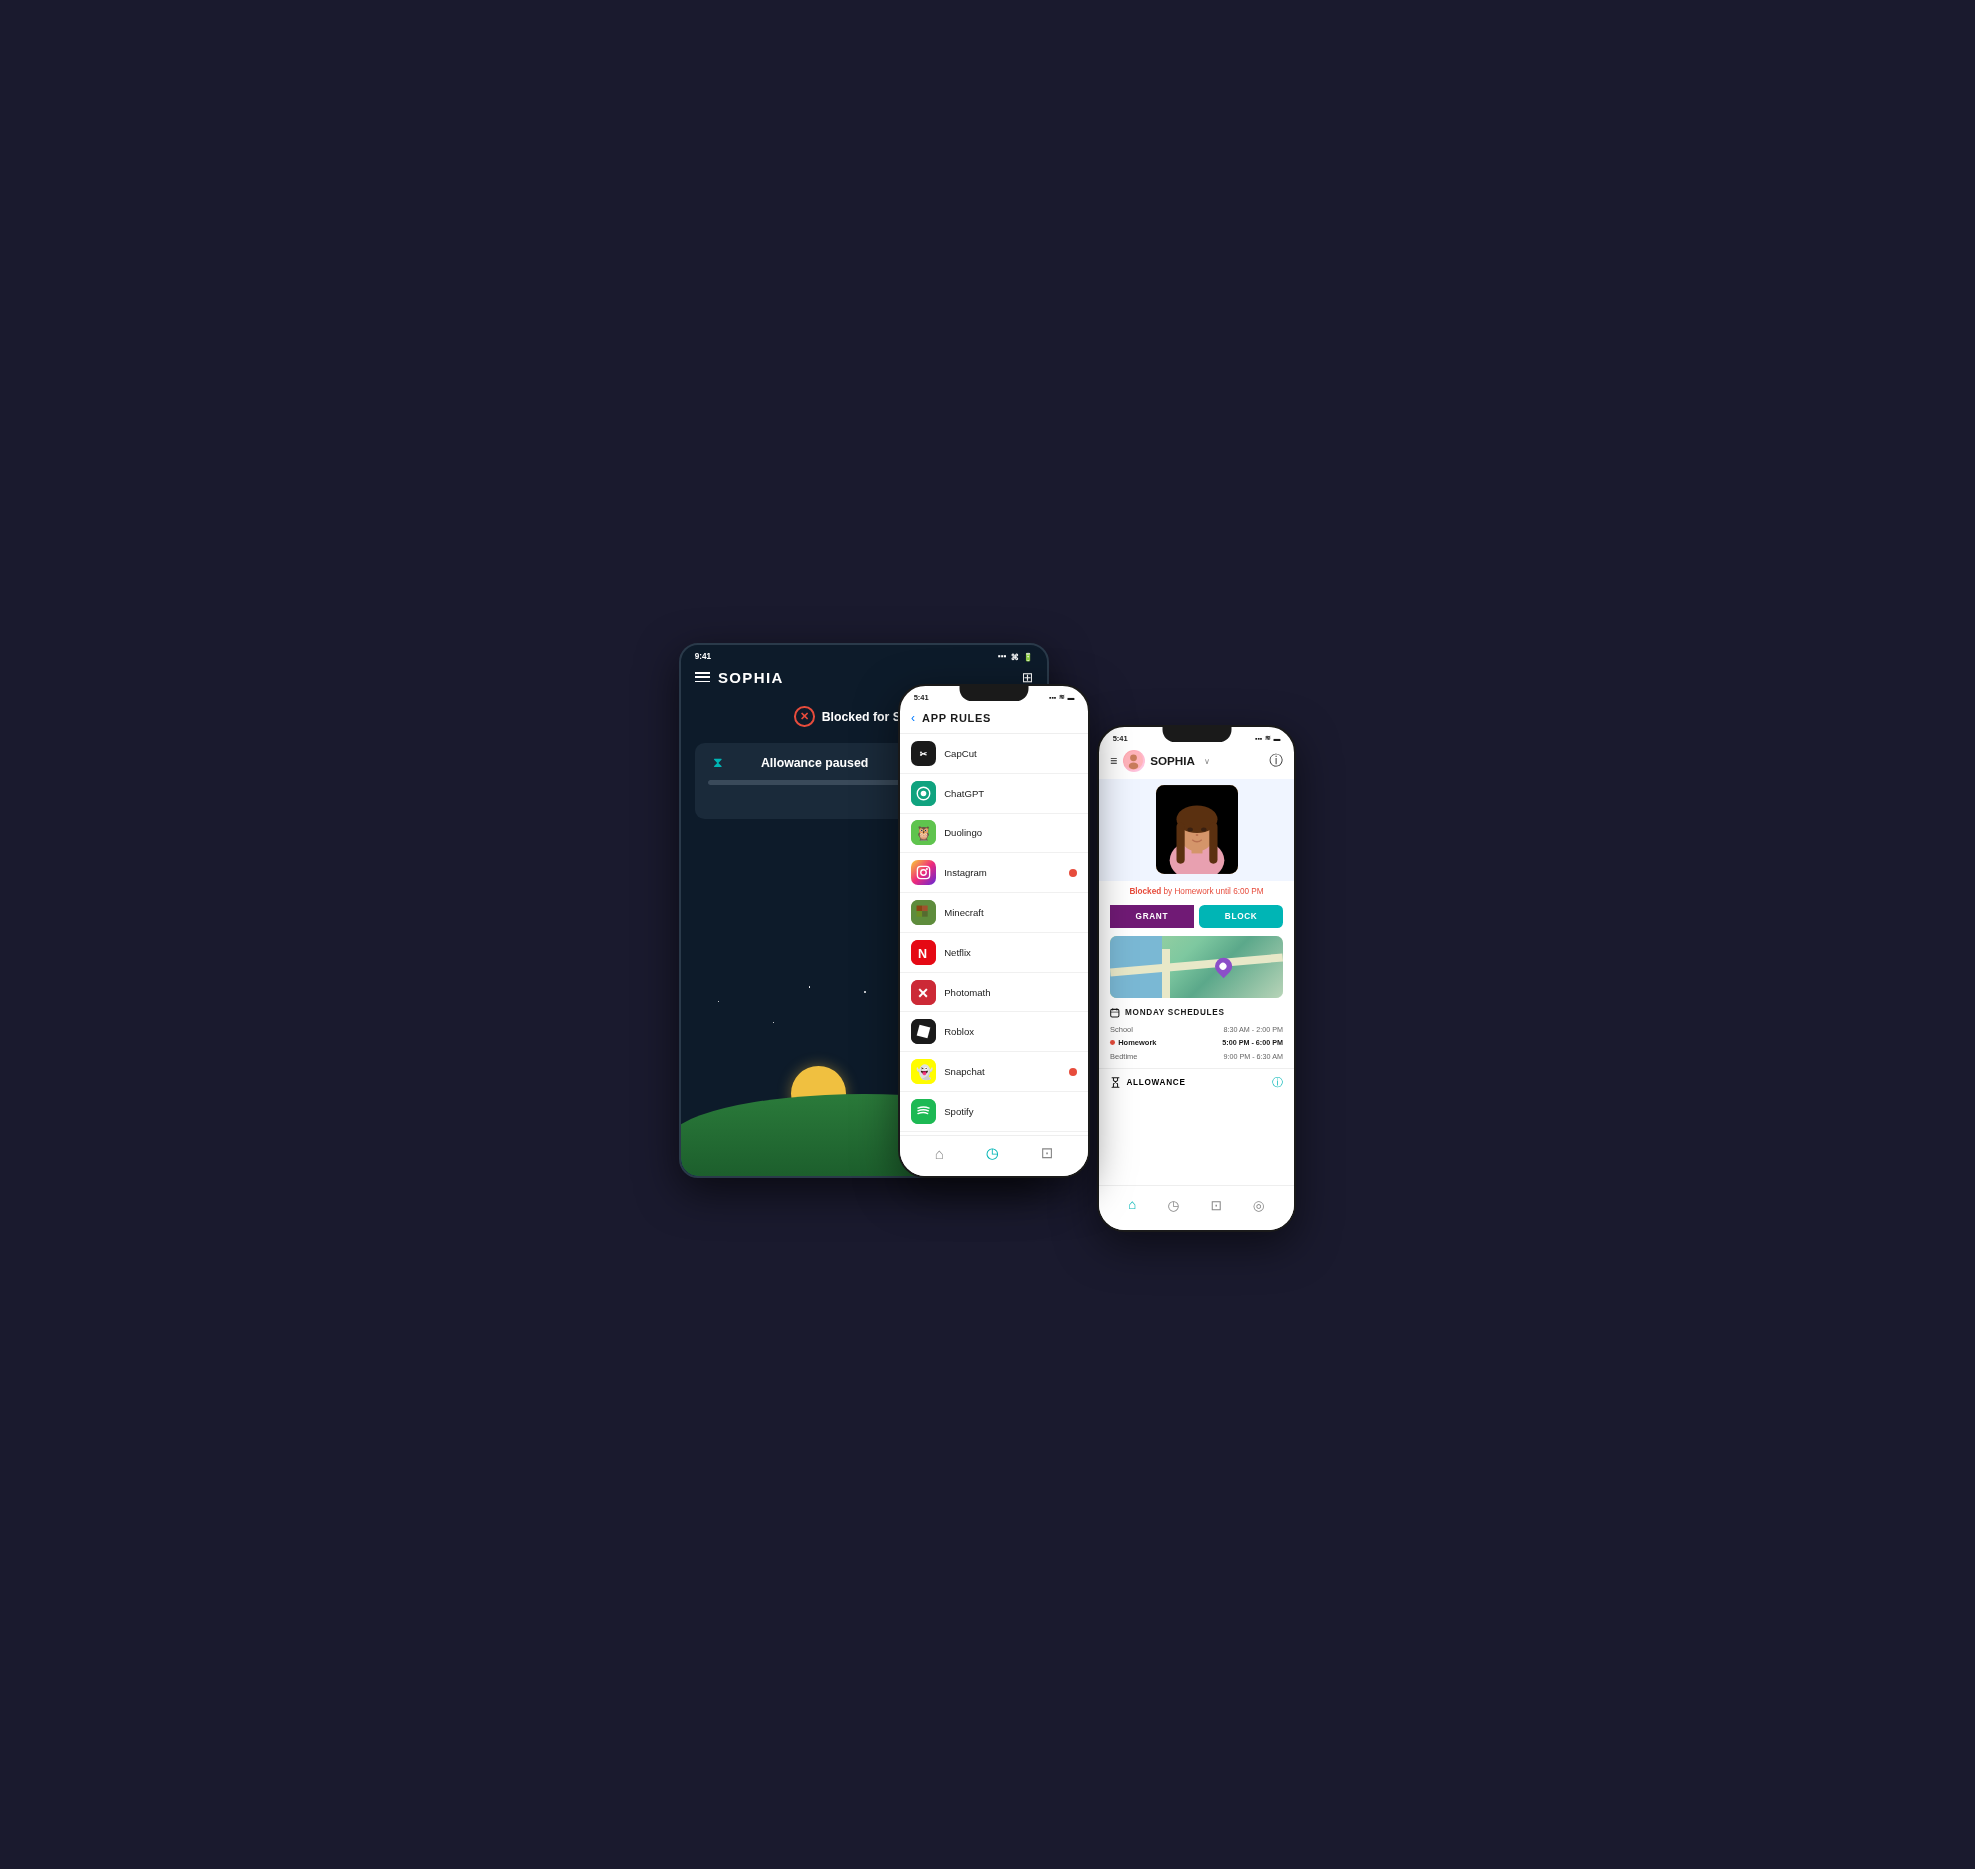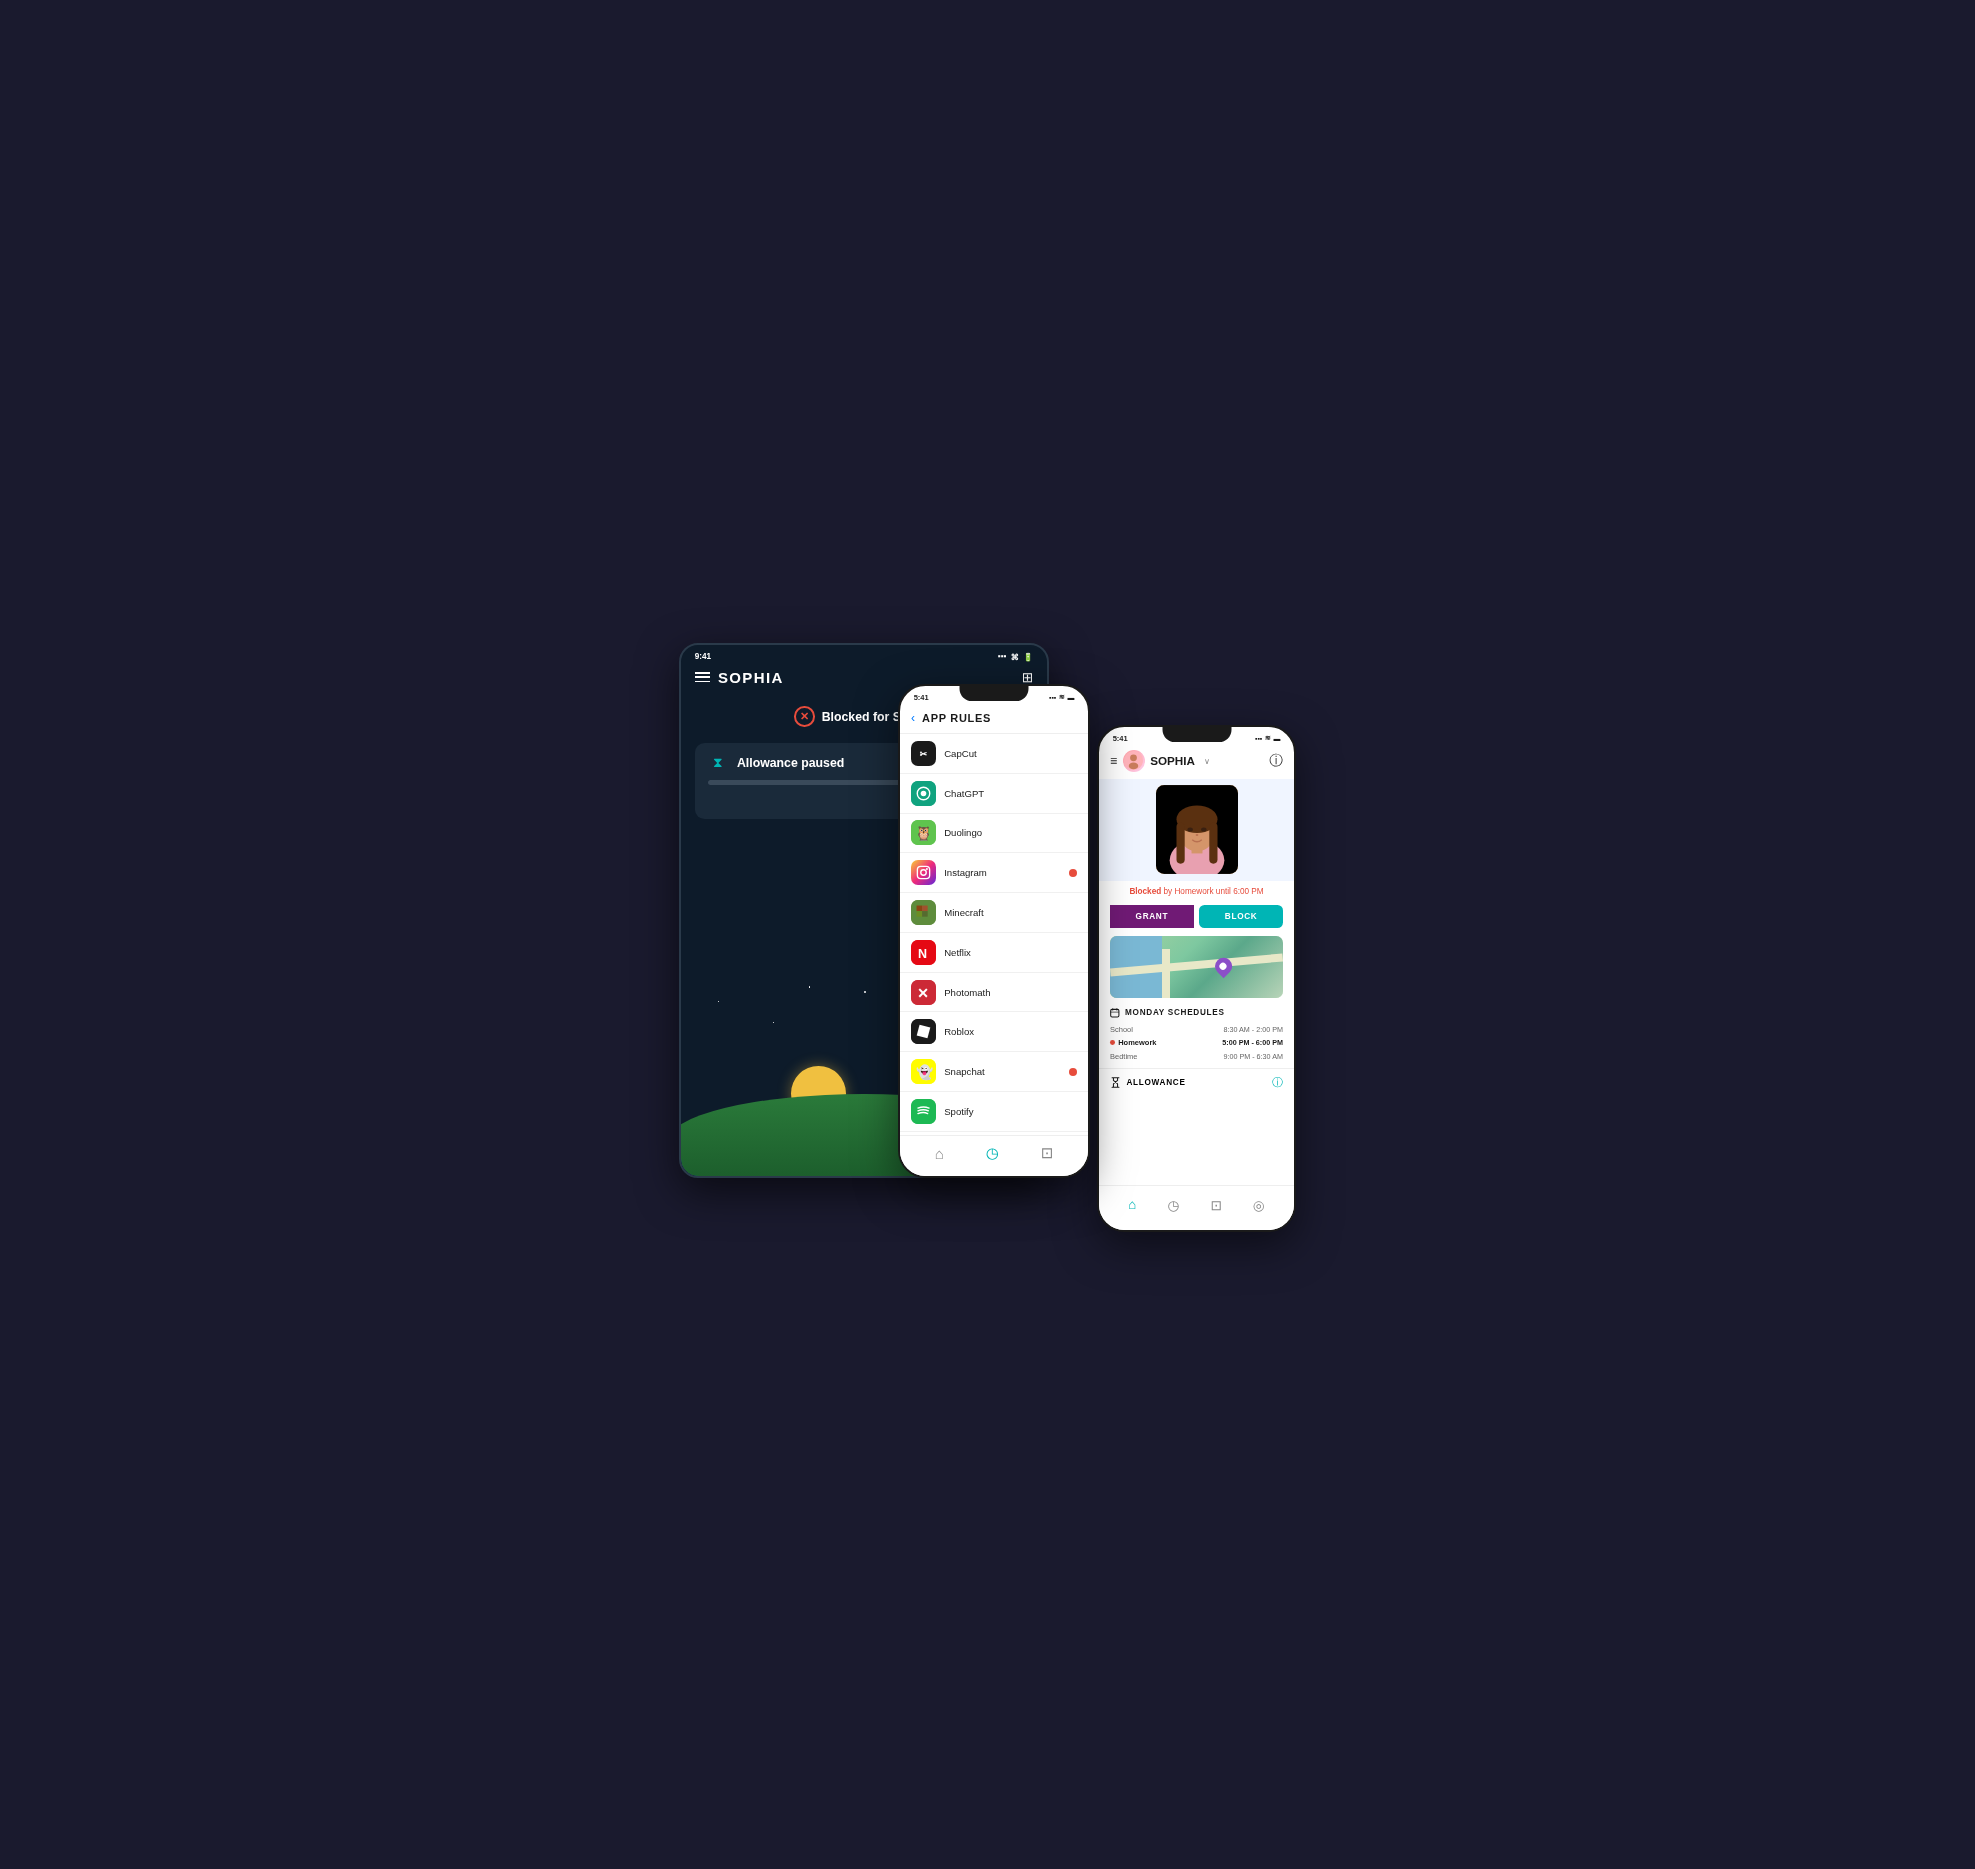--- a/index.html
+++ b/index.html
@@ -147,20 +147,21 @@
       justify-content: center;
       color: #00b5b5;
       font-size: 13.7px;
       flex-shrink: 0;
     }
 
     .allowance-label {
       font-size: 12.3px;
       font-weight: 600;
       color: white;
+      margin-left: 24px;
     }
 
     .progress-bar-container {
       margin-top: 6.9px;
       height: 5.5px;
       background: #2a3a4a;
       border-radius: 2.7px;
       overflow: hidden;
     }
 

